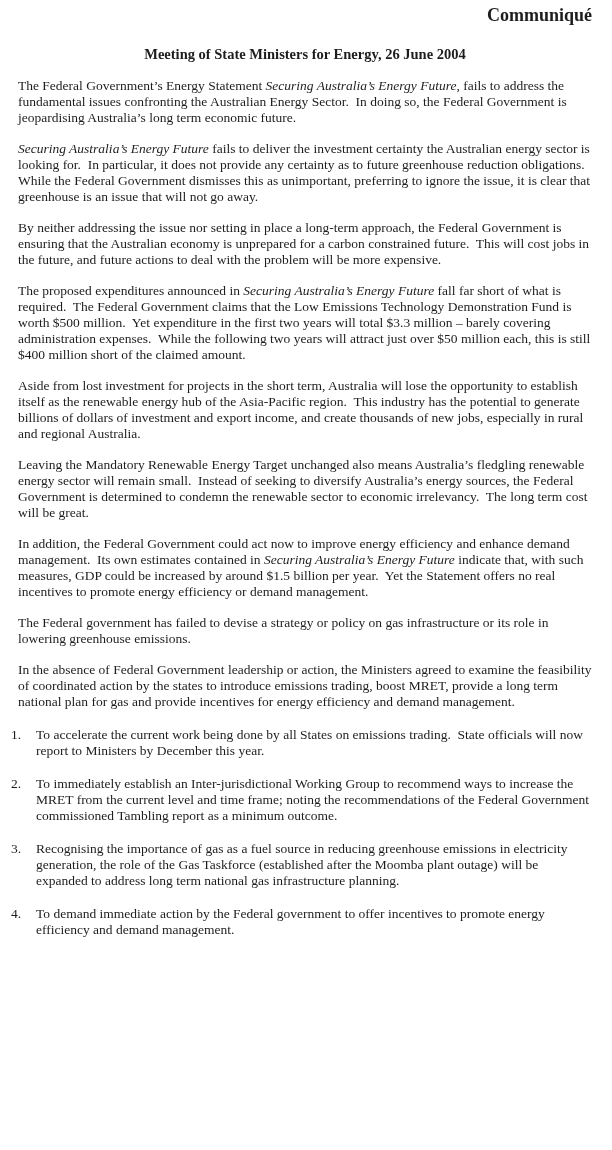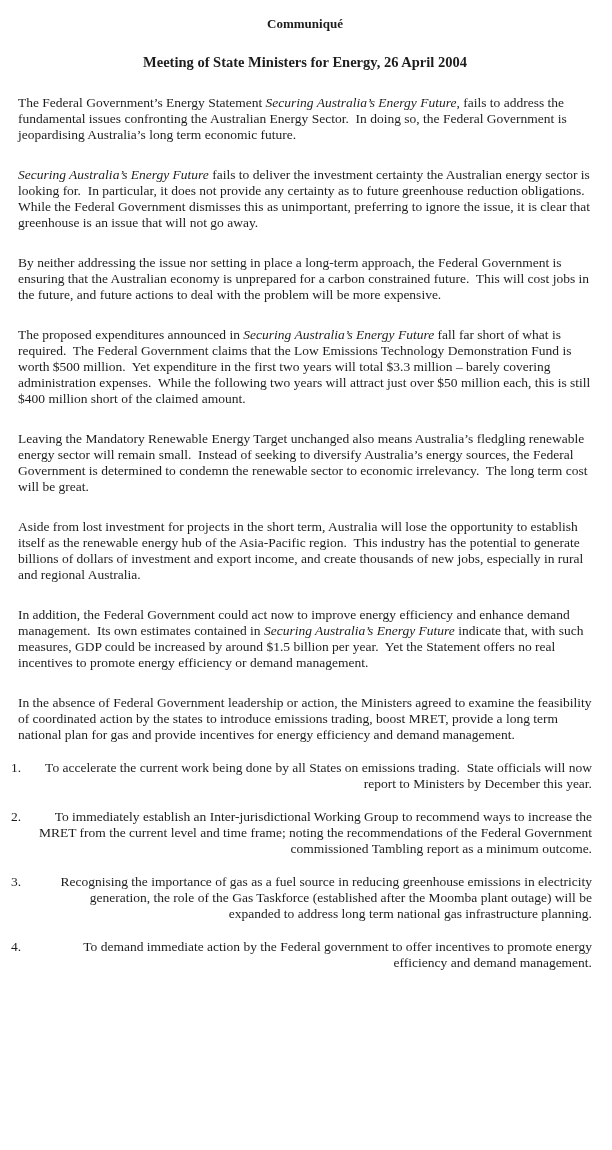--- a/index.html
+++ b/index.html
@@ -13,35 +13,35 @@
     box-sizing: border-box;
     width: 612px;
     height: 1150px;
     padding: 7px 20px 0 18px;
     font-family: "Liberation Serif", "DejaVu Serif", serif;
     font-size: 13.5px;
     line-height: 16px;
     color: #1d1d1d;
   }
   .doc-title {
-    font-size: 13px;
+    font-size: 18px;
     font-weight: bold;
-    text-align: center;
-    margin: 8px;
+    text-align: right;
+    margin: 0;
     line-height: 17px;
   }
   .doc-subtitle {
     font-size: 14.5px;
     font-weight: bold;
     text-align: center;
     margin: 22px 0 0 0;
     line-height: 17px;
   }
   .para {
-    margin: 24px 0 0 0;
+    margin: 15px 0 0 0;
     white-space: pre-wrap;
     text-align: left;
   }
   .para em { font-style: italic; }
   .agreement-intro {
     margin: 20px 0 0 -5px;
     white-space: pre-wrap;
   }
   .agreement-list {
     margin: 2px 0 0 -7px;
@@ -50,37 +50,37 @@
   .agreement-item {
     display: flex;
     margin-top: 17px;
   }
   .agreement-num {
     flex: 0 0 25px;
   }
   .agreement-text {
     flex: 1;
     white-space: pre-wrap;
-    text-align: right;
   }
 </style>
 </head>
 <body>
 
 <div class="page">
   <h1 class="doc-title">Communiqué</h1>
-  <h2 class="doc-subtitle">Meeting of State Ministers for Energy, 26 April 2004</h2>
+  <h2 class="doc-subtitle">Meeting of State Ministers for Energy, 26 June 2004</h2>
   <div id="paragraphs">
       <p class="para"><span>The Federal Government’s Energy Statement </span><em>Securing Australia’s Energy Future</em><span>, fails to address the fundamental issues confronting the Australian Energy Sector.  In doing so, the Federal Government is jeopardising Australia’s long term economic future.</span></p>
       <p class="para"><em>Securing Australia’s Energy Future</em><span> fails to deliver the investment certainty the Australian energy sector is looking for.  In particular, it does not provide any certainty as to future greenhouse reduction obligations.  While the Federal Government dismisses this as unimportant, preferring to ignore the issue, it is clear that greenhouse is an issue that will not go away.</span></p>
       <p class="para"><span>By neither addressing the issue nor setting in place a long-term approach, the Federal Government is ensuring that the Australian economy is unprepared for a carbon constrained future.  This will cost jobs in the future, and future actions to deal with the problem will be more expensive.</span></p>
       <p class="para"><span>The proposed expenditures announced in </span><em>Securing Australia’s Energy Future</em><span> fall far short of what is required.  The Federal Government claims that the Low Emissions Technology Demonstration Fund is worth $500 million.  Yet expenditure in the first two years will total $3.3 million – barely covering administration expenses.  While the following two years will attract just over $50 million each, this is still $400 million short of the claimed amount.</span></p>
+      <p class="para"><span>Aside from lost investment for projects in the short term, Australia will lose the opportunity to establish itself as the renewable energy hub of the Asia-Pacific region.  This industry has the potential to generate billions of dollars of investment and export income, and create thousands of new jobs, especially in rural and regional Australia.</span></p>
       <p class="para"><span>Leaving the Mandatory Renewable Energy Target unchanged also means Australia’s fledgling renewable energy sector will remain small.  Instead of seeking to diversify Australia’s energy sources, the Federal Government is determined to condemn the renewable sector to economic irrelevancy.  The long term cost will be great.</span></p>
-      <p class="para"><span>Aside from lost investment for projects in the short term, Australia will lose the opportunity to establish itself as the renewable energy hub of the Asia-Pacific region.  This industry has the potential to generate billions of dollars of investment and export income, and create thousands of new jobs, especially in rural and regional Australia.</span></p>
       <p class="para"><span>In addition, the Federal Government could act now to improve energy efficiency and enhance demand management.  Its own estimates contained in </span><em>Securing Australia’s Energy Future</em><span> indicate that, with such measures, GDP could be increased by around $1.5 billion per year.  Yet the Statement offers no real incentives to promote energy efficiency or demand management.</span></p>
+      <p class="para"><span>The Federal government has failed to devise a strategy or policy on gas infrastructure or its role in lowering greenhouse emissions.</span></p>
       <p class="para"><span>In the absence of Federal Government leadership or action, the Ministers agreed to examine the feasibility of coordinated action by the states to introduce emissions trading, boost MRET, provide a long term national plan for gas and provide incentives for energy efficiency and demand management.</span></p>
     </div>
   <div id="agreements" class="agreement-list">
       <div class="agreement-item">
         <span class="agreement-num">1.</span>
         <span class="agreement-text">To accelerate the current work being done by all States on emissions trading.  State officials will now report to Ministers by December this year.</span>
       </div>
       <div class="agreement-item">
         <span class="agreement-num">2.</span>
         <span class="agreement-text">To immediately establish an Inter-jurisdictional Working Group to recommend ways to increase the MRET from the current level and time frame; noting the recommendations of the Federal Government commissioned Tambling report as a minimum outcome.</span>

